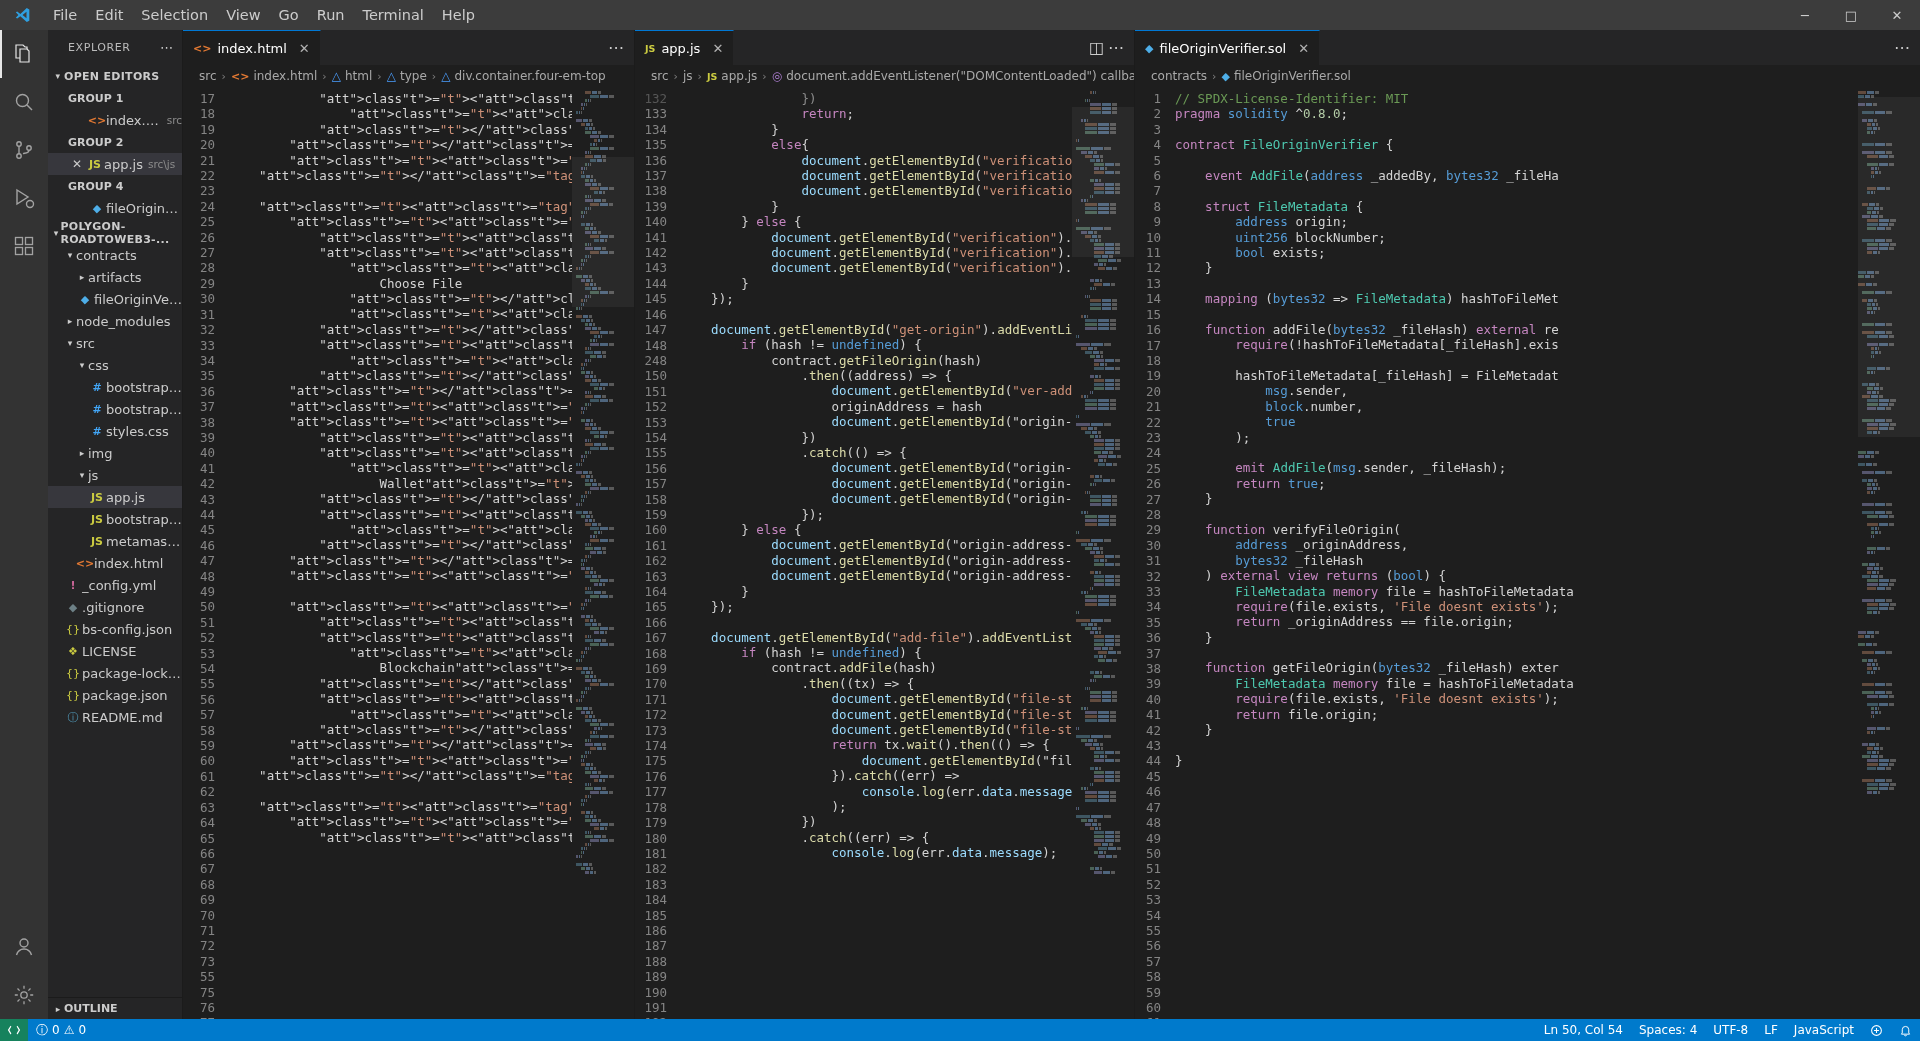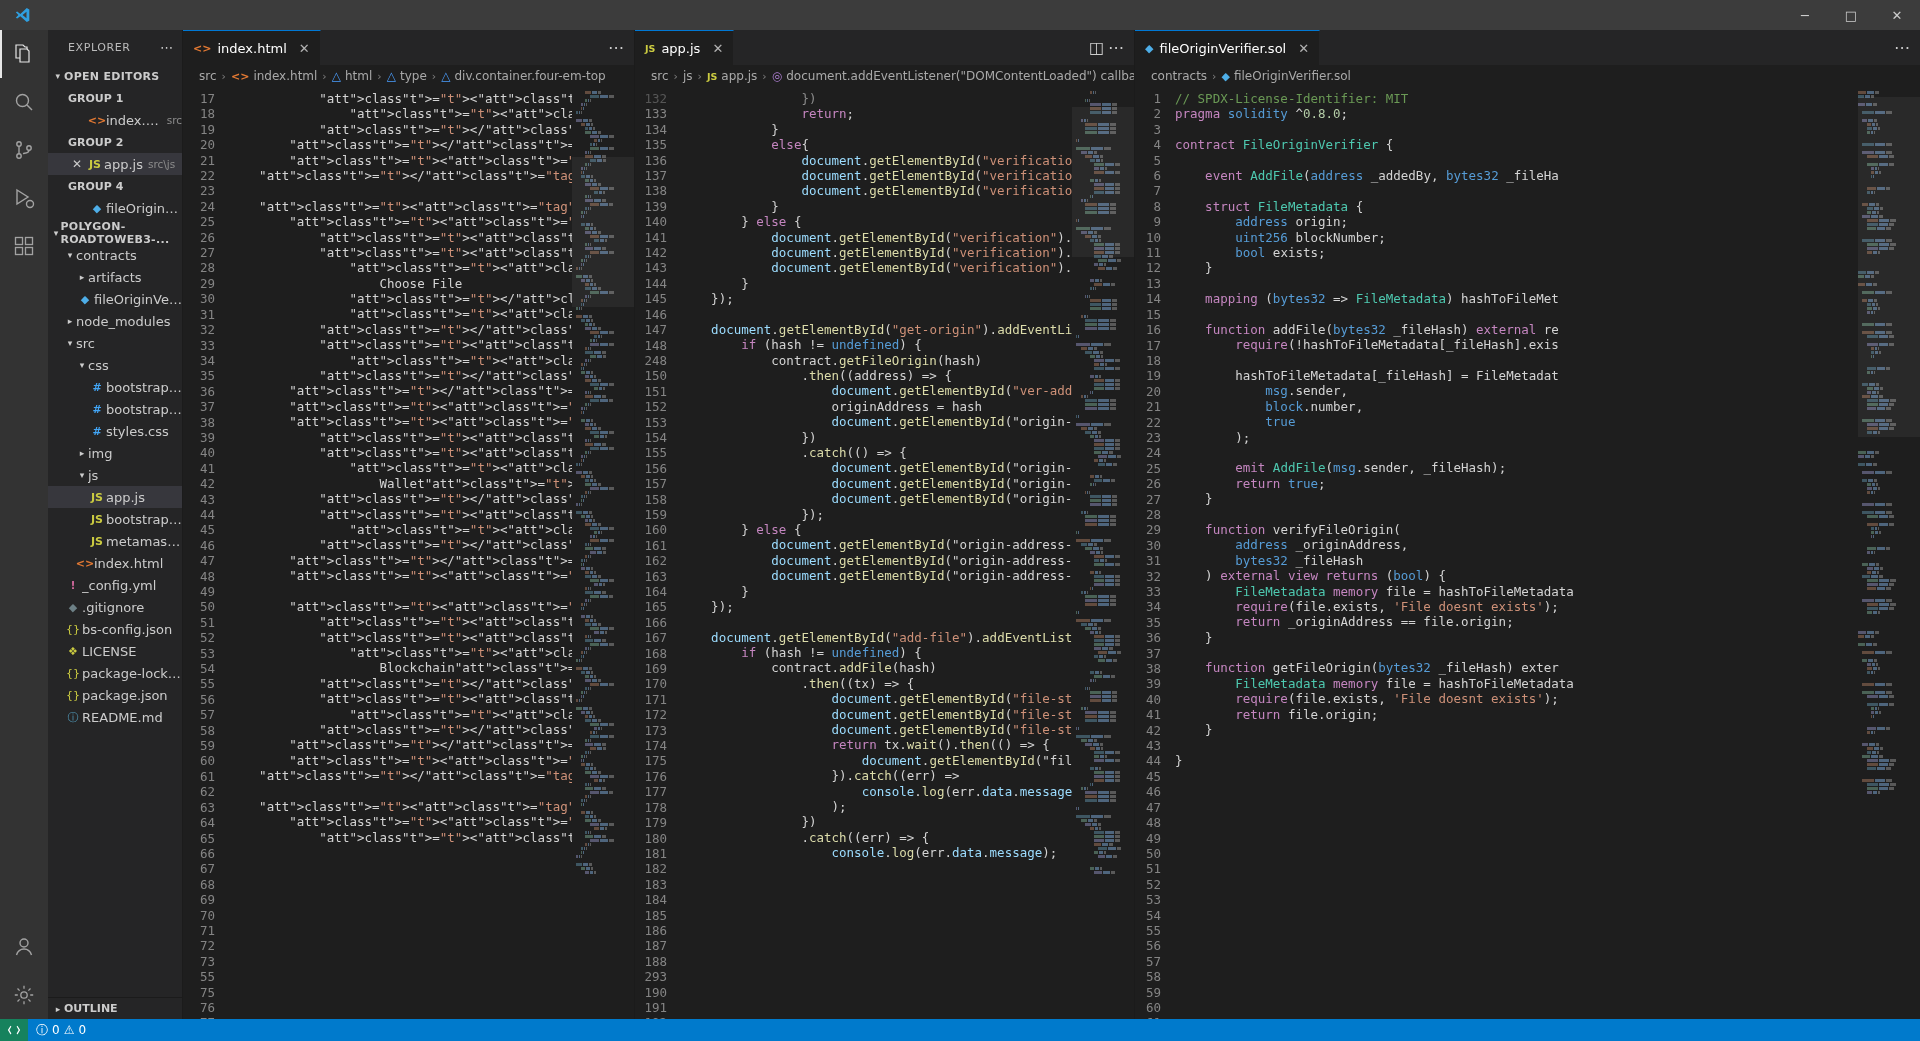--- a/index.html
+++ b/index.html
@@ -113,20 +113,30 @@
 </head>
 <body>
 
 <div class="app">
 
   <div class="titlebar">
     <div class="tb-logo">
       <svg width="18" height="18" viewBox="0 0 32 32">
           <path fill="#2f9fe0" d="M24.5 3.5 13 14 7.5 9.8 5 11l4.6 5L5 21l2.5 1.2L13 18l11.5 10.5L29 26V6zM24 10.2v11.6L17 16z"></path>
         </svg>
+    </div>
+    <div class="tb-menu">
+      <span>File</span>
+      <span>Edit</span>
+      <span>Selection</span>
+      <span>View</span>
+      <span>Go</span>
+      <span>Run</span>
+      <span>Terminal</span>
+      <span>Help</span>
     </div>
     <div class="tb-ctrl">
       <div>─</div>
       <div>□</div>
       <div class="close">✕</div>
     </div>
   </div>
 
   <div class="body">
 
@@ -1433,21 +1443,21 @@
               <div class="ln">179</div>
               <div class="ln">180</div>
               <div class="ln">181</div>
               <div class="ln">182</div>
               <div class="ln">183</div>
               <div class="ln">184</div>
               <div class="ln">185</div>
               <div class="ln">186</div>
               <div class="ln">187</div>
               <div class="ln">188</div>
-              <div class="ln">293</div>
+              <div class="ln">189</div>
               <div class="ln">190</div>
               <div class="ln">191</div>
               <div class="ln">192</div>
             </div>
           <div class="code" id="c1"><div class="ln" style="opacity:.6">                })</div><div class="ln">                <span class="kw">return</span>;</div><div class="ln">            }</div><div class="ln">            <span class="kw">else</span>{</div><div class="ln">                <span class="var">document</span>.<span class="fn">getElementById</span>(<span class="str">"verification"</span>).</div><div class="ln">                <span class="var">document</span>.<span class="fn">getElementById</span>(<span class="str">"verification"</span>).</div><div class="ln">                <span class="var">document</span>.<span class="fn">getElementById</span>(<span class="str">"verification"</span>).</div><div class="ln">            }</div><div class="ln">        } <span class="kw">else</span> {</div><div class="ln">            <span class="var">document</span>.<span class="fn">getElementById</span>(<span class="str">"verification"</span>).</div><div class="ln">            <span class="var">document</span>.<span class="fn">getElementById</span>(<span class="str">"verification"</span>)..</div><div class="ln">            <span class="var">document</span>.<span class="fn">getElementById</span>(<span class="str">"verification"</span>). =</div><div class="ln">        }</div><div class="ln">    });</div><div class="ln"></div><div class="ln">    <span class="var">document</span>.<span class="fn">getElementById</span>(<span class="str">"get-origin"</span>).<span class="fn">addEventListener</span>("</div><div class="ln">        <span class="kw">if</span> (hash != <span class="kw2">undefined</span>) {</div><div class="ln">            contract.<span class="fn">getFileOrigin</span>(hash)</div><div class="ln">                .<span class="fn">then</span>((address) =&gt; {</div><div class="ln">                    <span class="var">document</span>.<span class="fn">getElementById</span>(<span class="str">"ver-address"</span>).</div><div class="ln">                    originAddress = hash</div><div class="ln">                    <span class="var">document</span>.<span class="fn">getElementById</span>("origin-address-</div><div class="ln">                })</div><div class="ln">                .<span class="fn">catch</span>(() =&gt; {</div><div class="ln">                    <span class="var">document</span>.<span class="fn">getElementById</span>("origin-address-</div><div class="ln">                    <span class="var">document</span>.<span class="fn">getElementById</span>("origin-address-</div><div class="ln">                    <span class="var">document</span>.<span class="fn">getElementById</span>("origin-address-</div><div class="ln">                });</div><div class="ln">        } <span class="kw">else</span> {</div><div class="ln">            <span class="var">document</span>.<span class="fn">getElementById</span>("origin-address-verifica</div><div class="ln">            <span class="var">document</span>.<span class="fn">getElementById</span>("origin-address-verifica</div><div class="ln">            <span class="var">document</span>.<span class="fn">getElementById</span>("origin-address-verifica</div><div class="ln">        }</div><div class="ln">    });</div><div class="ln"></div><div class="ln">    <span class="var">document</span>.<span class="fn">getElementById</span>(<span class="str">"add-file"</span>).<span class="fn">addEventListener</span>("cl</div><div class="ln">        <span class="kw">if</span> (hash != <span class="kw2">undefined</span>) {</div><div class="ln">            contract.<span class="fn">addFile</span>(hash)</div><div class="ln">                .<span class="fn">then</span>((tx) =&gt; {</div><div class="ln">                    <span class="var">document</span>.<span class="fn">getElementById</span>(<span class="str">"file-stored"</span>).</div><div class="ln">                    <span class="var">document</span>.<span class="fn">getElementById</span>(<span class="str">"file-stored"</span>).</div><div class="ln">                    <span class="var">document</span>.<span class="fn">getElementById</span>(<span class="str">"file-stored"</span>).</div><div class="ln">                    <span class="kw">return</span> tx.<span class="fn">wait</span>().<span class="fn">then</span>(() =&gt; {</div><div class="ln">                        <span class="var">document</span>.<span class="fn">getElementById</span>("file-stored</div><div class="ln">                    }).<span class="fn">catch</span>((err) =&gt;</div><div class="ln">                        <span class="var">console</span>.<span class="fn">log</span>(err.<span class="var">data</span>.<span class="var">message</span>)</div><div class="ln">                    );</div><div class="ln">                })</div><div class="ln">                .<span class="fn">catch</span>((err) =&gt; {</div><div class="ln">                    <span class="var">console</span>.<span class="fn">log</span>(err.<span class="var">data</span>.<span class="var">message</span>);</div><div class="ln"></div><div class="ln"></div><div class="ln"></div><div class="ln"></div><div class="ln"></div><div class="ln"></div><div class="ln"></div><div class="ln"></div><div class="ln"></div><div class="ln"></div><div class="ln"></div></div>
           <div class="minimap" id="m1">
               <div class="mm-line" style="padding-left:17.6px">
                 <div class="mm-seg" style="width:2px;background:#7a5b4a"></div>
                 <div class="mm-seg" style="width:1px;background:#5f7e9e"></div>
                 <div class="mm-seg" style="width:1px;background:#6e6e6e"></div>
@@ -3224,14 +3234,33 @@
             <path d="M4 3 1 8l3 5 1-1-2.3-4L5 4zM12 3l-1 1 2.3 4L11 12l1 1 3-5z"></path>
           </svg>
       </div>
       <div class="st-item">
         <span>ⓘ</span>
         <span>0</span>
         <span>⚠</span>
         <span>0</span>
       </div>
     </div>
+    <div class="st-r">
+      <div class="st-item">Ln 50, Col 54</div>
+      <div class="st-item">Spaces: 4</div>
+      <div class="st-item">UTF-8</div>
+      <div class="st-item">LF</div>
+      <div class="st-item">JavaScript</div>
+      <div class="st-item">
+        <svg width="13" height="13" viewBox="0 0 16 16" fill="none" stroke="#fff" stroke-width="1.3">
+            <circle cx="8" cy="8" r="6"></circle>
+            <path d="M8 5v6M5 8h6"></path>
+          </svg>
+      </div>
+      <div class="st-item">
+        <svg width="13" height="13" viewBox="0 0 16 16" fill="none" stroke="#fff" stroke-width="1.2">
+            <path d="M4 11V7a4 4 0 018 0v4l1 1.5H3z"></path>
+            <path d="M6.5 13.5a1.6 1.6 0 003 0"></path>
+          </svg>
+      </div>
+    </div>
   </div>
 </div>
 
 </body></html>

